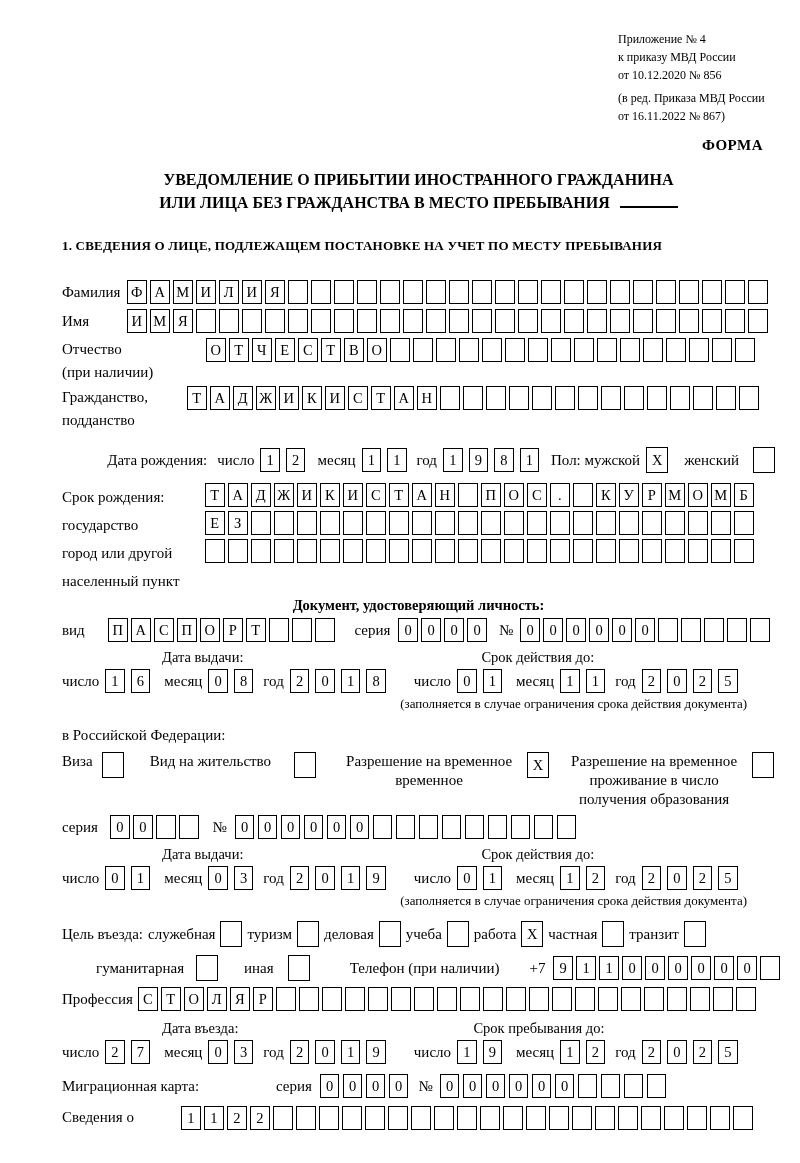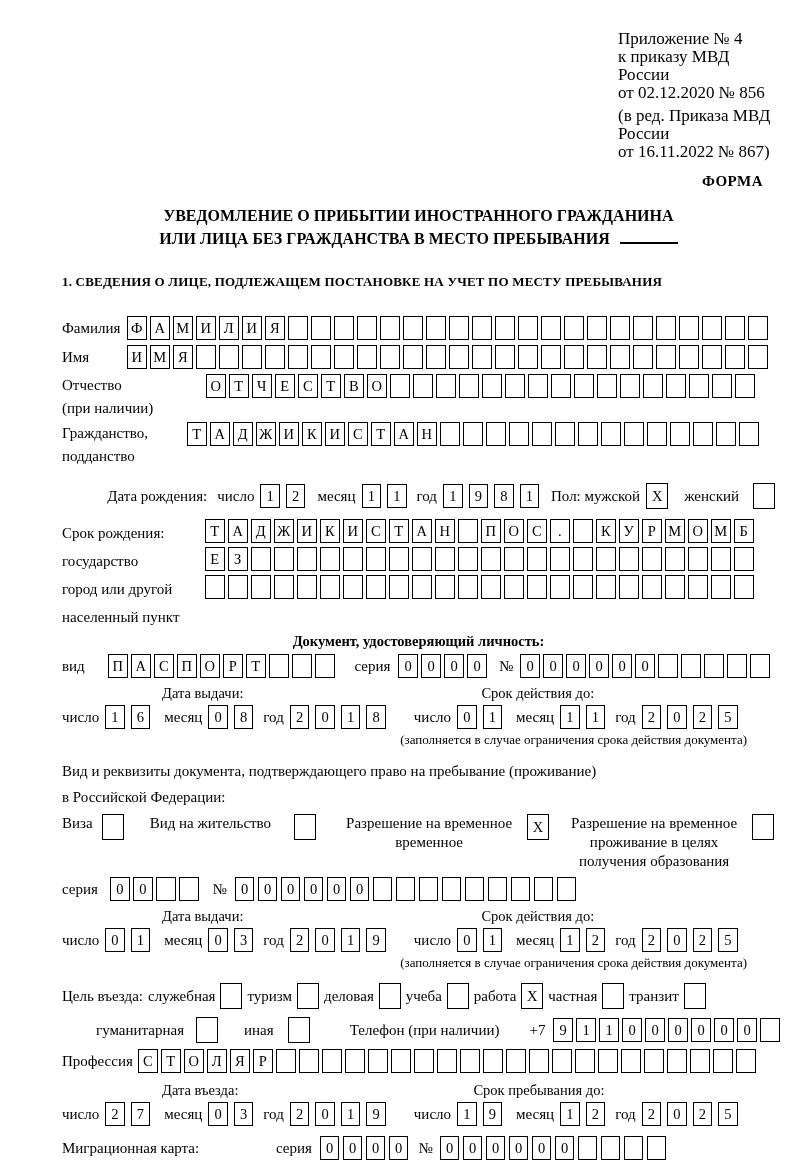--- a/index.html
+++ b/index.html
@@ -3,21 +3,21 @@
 <meta charset="utf-8">
 <style>
   * { margin:0; padding:0; box-sizing:border-box; }
   html,body { background:#e8e8e8; }
   .page {
     width:800px; height:1163px; margin:0 auto; background:#ffffff; color:#000;
     font-family:"Liberation Serif","DejaVu Serif",serif; font-size:15px;
     padding:30px 25px 0 62px; position:relative; overflow:hidden;
   }
   
-  .ref-block { margin-left:556px; font-size:17px; line-height:18px; }
+  .ref-block { margin-left:556px; font-size:12px; line-height:18px; }
   .ref-block .amend { margin-top:5px; }
   .form-label { text-align:right; padding-right:12px; margin-top:12px; font-weight:bold; font-size:15px; letter-spacing:0.5px; }
   
   .title { text-align:center; font-weight:bold; font-size:16px; line-height:23px; margin-top:14px; }
   .blank-line { display:inline-block; width:58px; border-bottom:2px solid #000; height:14px; margin-left:10px; }
   .sec-heading { margin-top:24px; font-weight:bold; font-size:13px; letter-spacing:0.2px; white-space:nowrap; }
   
   .row { display:flex; align-items:center; margin-top:5px; }
   .row.top { align-items:flex-start; }
   .lblcol { flex:0 0 auto; line-height:24px; }
@@ -39,21 +39,21 @@
   .opt .txt { text-align:center; line-height:19px; }
 </style>
 </head>
 <body>
 
 <div class="page">
 
   <div class="ref-block">
     <div>Приложение № 4</div>
     <div>к приказу МВД России</div>
-    <div>от 02.12.2020 № 856</div>
+    <div>от 10.12.2020 № 856</div>
     <div class="amend">(в ред. Приказа МВД России</div>
     <div>от 16.11.2022 № 867)</div>
   </div>
   <div class="form-label">ФОРМА</div>
 
   <div class="title">
     <div>УВЕДОМЛЕНИЕ О ПРИБЫТИИ ИНОСТРАННОГО ГРАЖДАНИНА</div>
     <div>
       <span>ИЛИ ЛИЦА БЕЗ ГРАЖДАНСТВА В МЕСТО ПРЕБЫВАНИЯ</span><span class="blank-line"></span>
     </div>
@@ -412,21 +412,20 @@
           <span class="cell">2</span>
           <span class="cell">0</span>
           <span class="cell">2</span>
           <span class="cell">5</span>
         </span>
     </span>
   </div>
   <div class="note-right">(заполняется в случае ограничения срока действия документа)</div>
 
   <div style="margin-top:10px; line-height:26px;">
-    <div>Вид и реквизиты документа, подтверждающего право на пребывание (проживание)</div>
     <div>в Российской Федерации:</div>
   </div>
 
   <div class="row top" style="margin-top:4px;">
     <span class="opt">
       <span class="txt">Виза</span>
       <span class="cells cb">
           <span class="cell"></span>
         </span>
     </span>
@@ -441,21 +440,21 @@
         <span>Разрешение на временное</span><br>
         <span>временное</span>
       </span>
       <span class="cells cb" style="margin-left:6px;">
           <span class="cell">X</span>
         </span>
     </span>
     <span class="opt" style="margin-left:22px;">
       <span class="txt">
         <span>Разрешение на временное</span><br>
-        <span>проживание в целях</span><br>
+        <span>проживание в число</span><br>
         <span>получения образования</span>
       </span>
       <span class="cells cb" style="margin-left:6px;">
           <span class="cell"></span>
         </span>
     </span>
   </div>
 
   <div class="row" style="margin-top:6px;">
     <span class="inline-lbl" style="width:48px;">серия</span>

